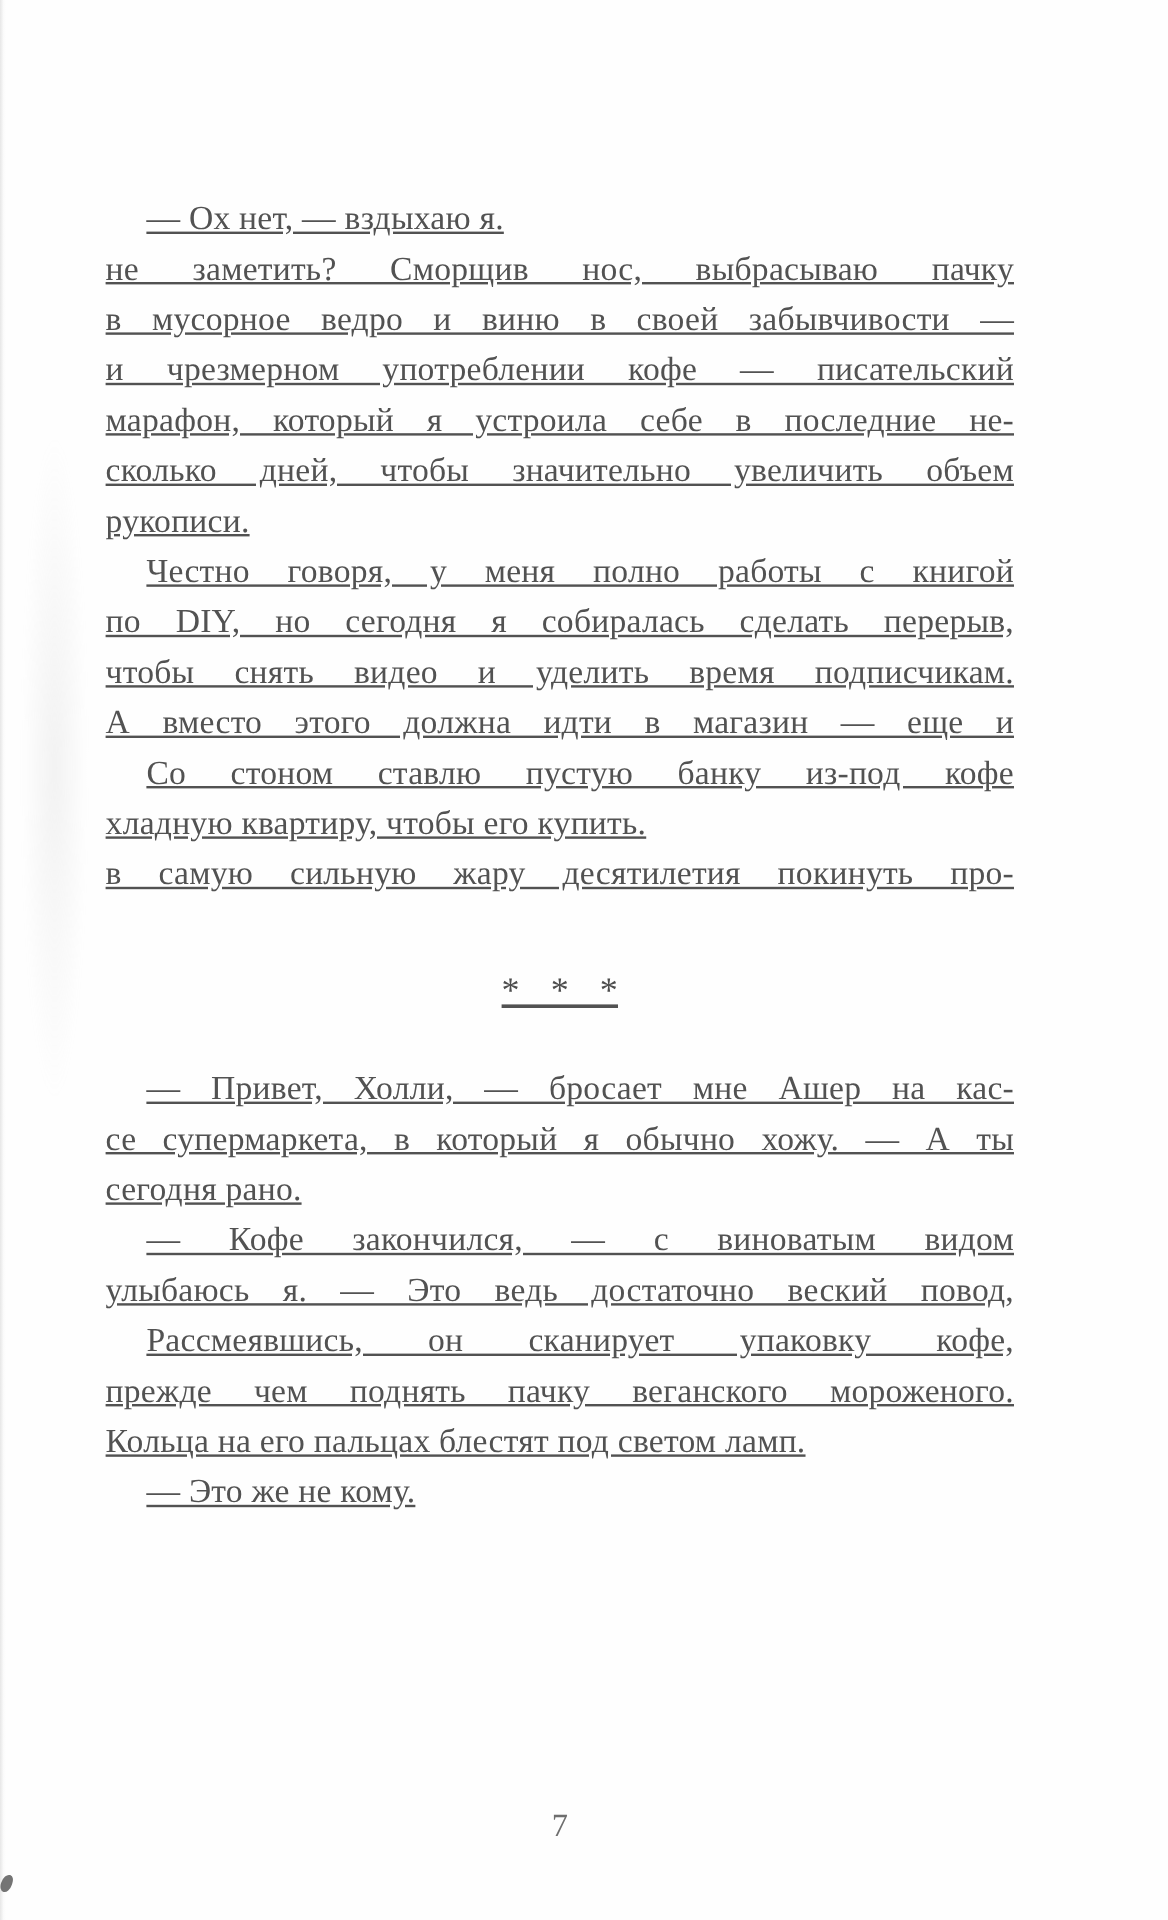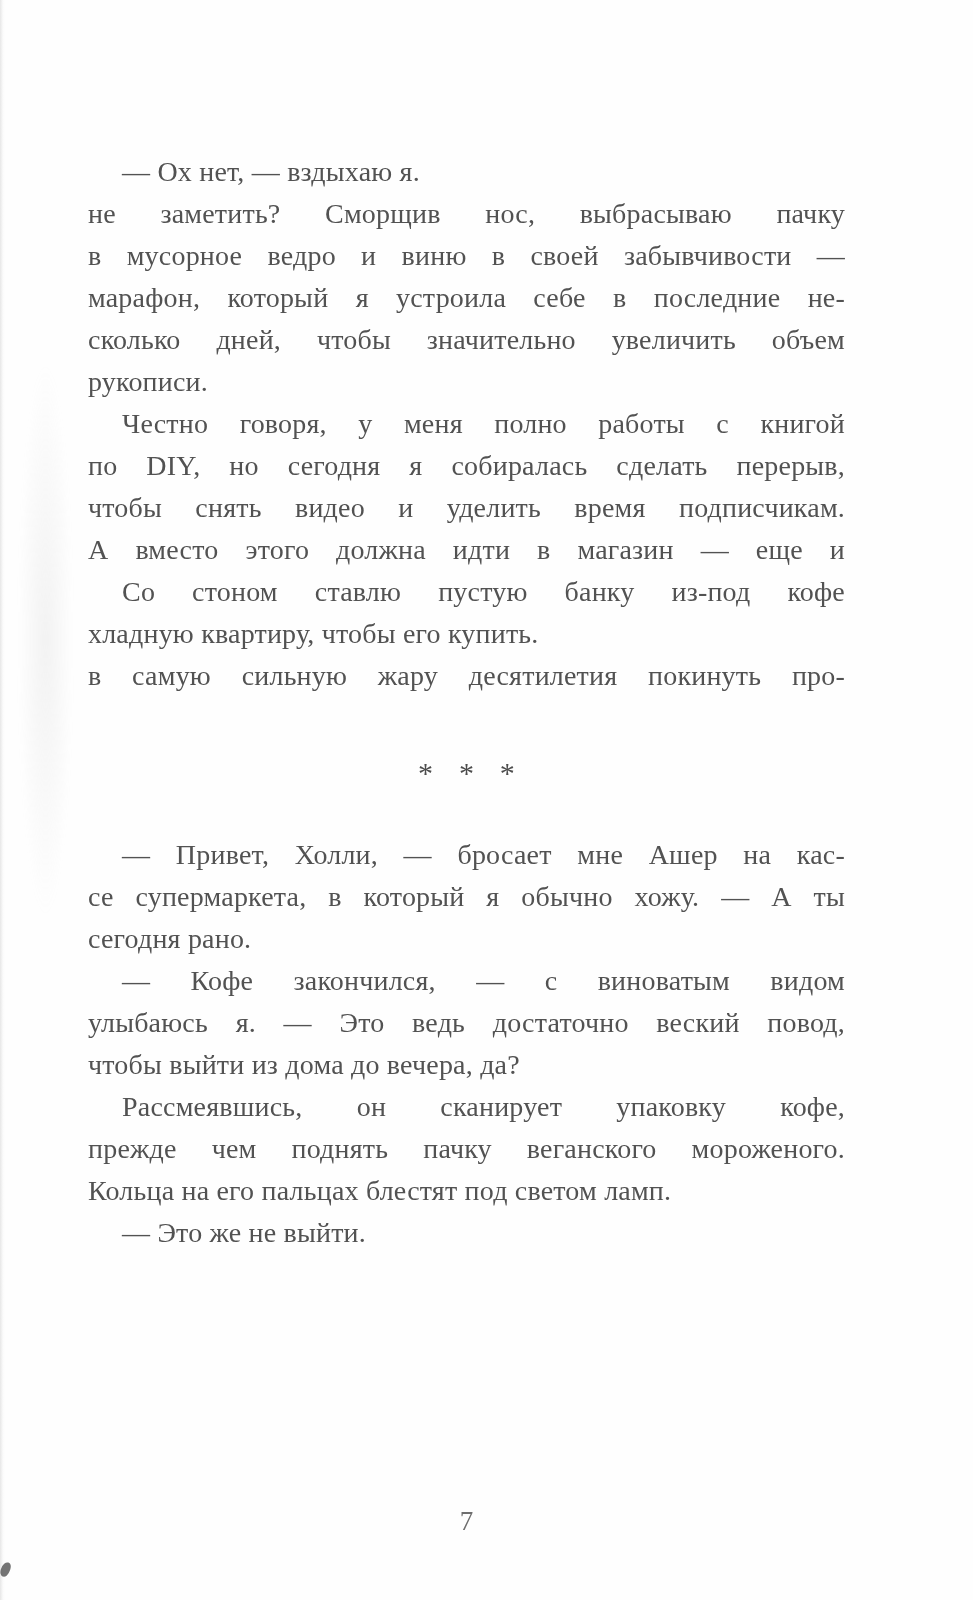--- a/index.html
+++ b/index.html
@@ -42,26 +42,27 @@
     width: 9px; height: 15px;
     background: #5c5c5c;
     border-radius: 60% 40% 55% 45%;
     transform: rotate(18deg);
     opacity: 0.85;
     pointer-events: none;
   }
   .text-block {
     position: absolute;
     left: 88px;
-    top: 151px;
+    top: 162px;
     width: 757px;
     color: #525252;
     font-size: 28px;
     line-height: 42px;
     letter-spacing: 0.2px;
+    text-decoration: underline;
   }
   .para { margin: 0; }
   .line {
     text-align: justify;
     text-align-last: justify;
     text-justify: inter-word;
     white-space: normal;
   }
   .line.first { text-indent: 34px; }
   .line.last  { text-align-last: left; }
@@ -94,20 +95,21 @@
   <div class="bleed"></div>
   <div class="speck"></div>
 
   <main class="text-block">
       <div class="para">
         <div class="line first last">— Ох нет, — вздыхаю я.</div>
       </div>
       <div class="para">
         <div class="line">не заметить? Сморщив нос, выбрасываю пачку</div>
         <div class="line">в мусорное ведро и виню в своей забывчивости —</div>
+        <div class="line">и чрезмерном употреблении кофе — писательский</div>
         <div class="line">марафон, который я устроила себе в последние не-</div>
         <div class="line">сколько дней, чтобы значительно увеличить объем</div>
         <div class="line last">рукописи.</div>
       </div>
       <div class="para">
         <div class="line first">Честно говоря, у меня полно работы с книгой</div>
         <div class="line">по DIY, но сегодня я собиралась сделать перерыв,</div>
         <div class="line">чтобы снять видео и уделить время подписчикам.</div>
         <div class="line">А вместо этого должна идти в магазин — еще и</div>
       </div>
@@ -118,26 +120,25 @@
       </div>
       <div class="separator">* * *</div>
       <div class="para">
         <div class="line first">— Привет, Холли, — бросает мне Ашер на кас-</div>
         <div class="line">се супермаркета, в который я обычно хожу. — А ты</div>
         <div class="line last">сегодня рано.</div>
       </div>
       <div class="para">
         <div class="line first">— Кофе закончился, — с виноватым видом</div>
         <div class="line">улыбаюсь я. — Это ведь достаточно веский повод,</div>
-        <div class="line last">чтобы выйти из дома до вечера, да?</div>
       </div>
       <div class="para">
         <div class="line first">Рассмеявшись, он сканирует упаковку кофе,</div>
         <div class="line">прежде чем поднять пачку веганского мороженого.</div>
         <div class="line last">Кольца на его пальцах блестят под светом ламп.</div>
       </div>
       <div class="para">
-        <div class="line first last">— Это же не выйти.</div>
+        <div class="line first last">— Это же не кому.</div>
       </div>
     </main>
 
   <footer class="page-number">7</footer>
 </div>
 
 </body></html>

